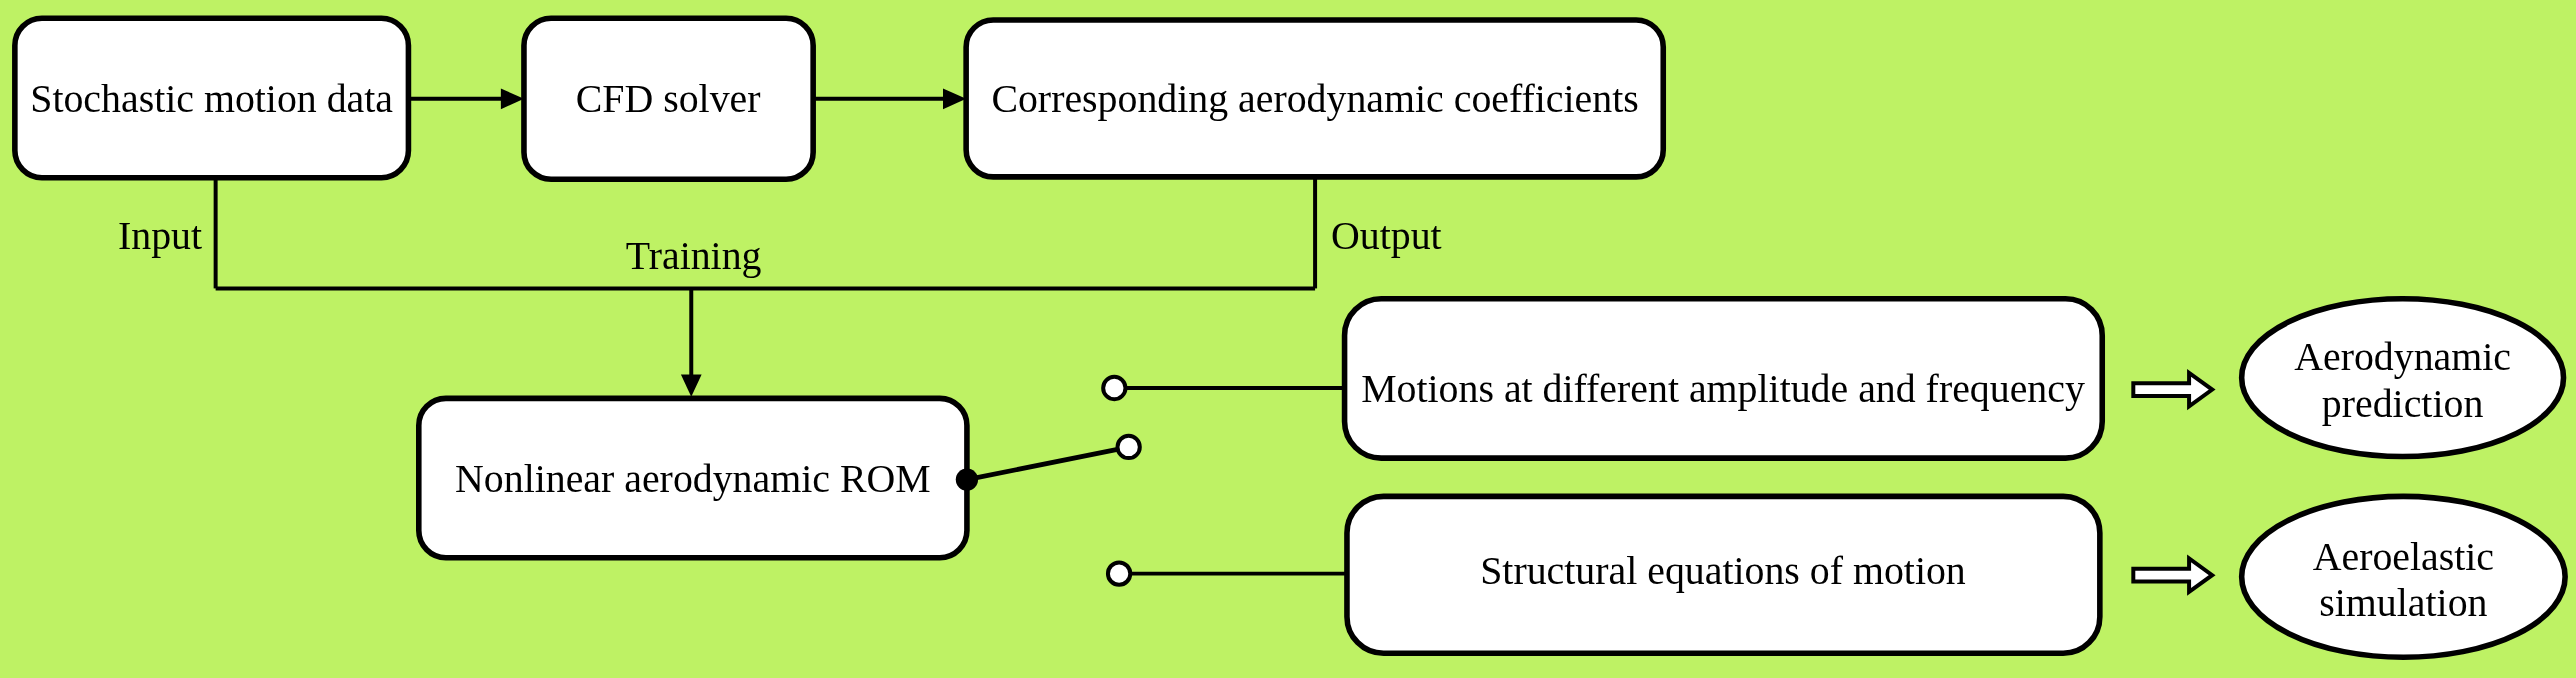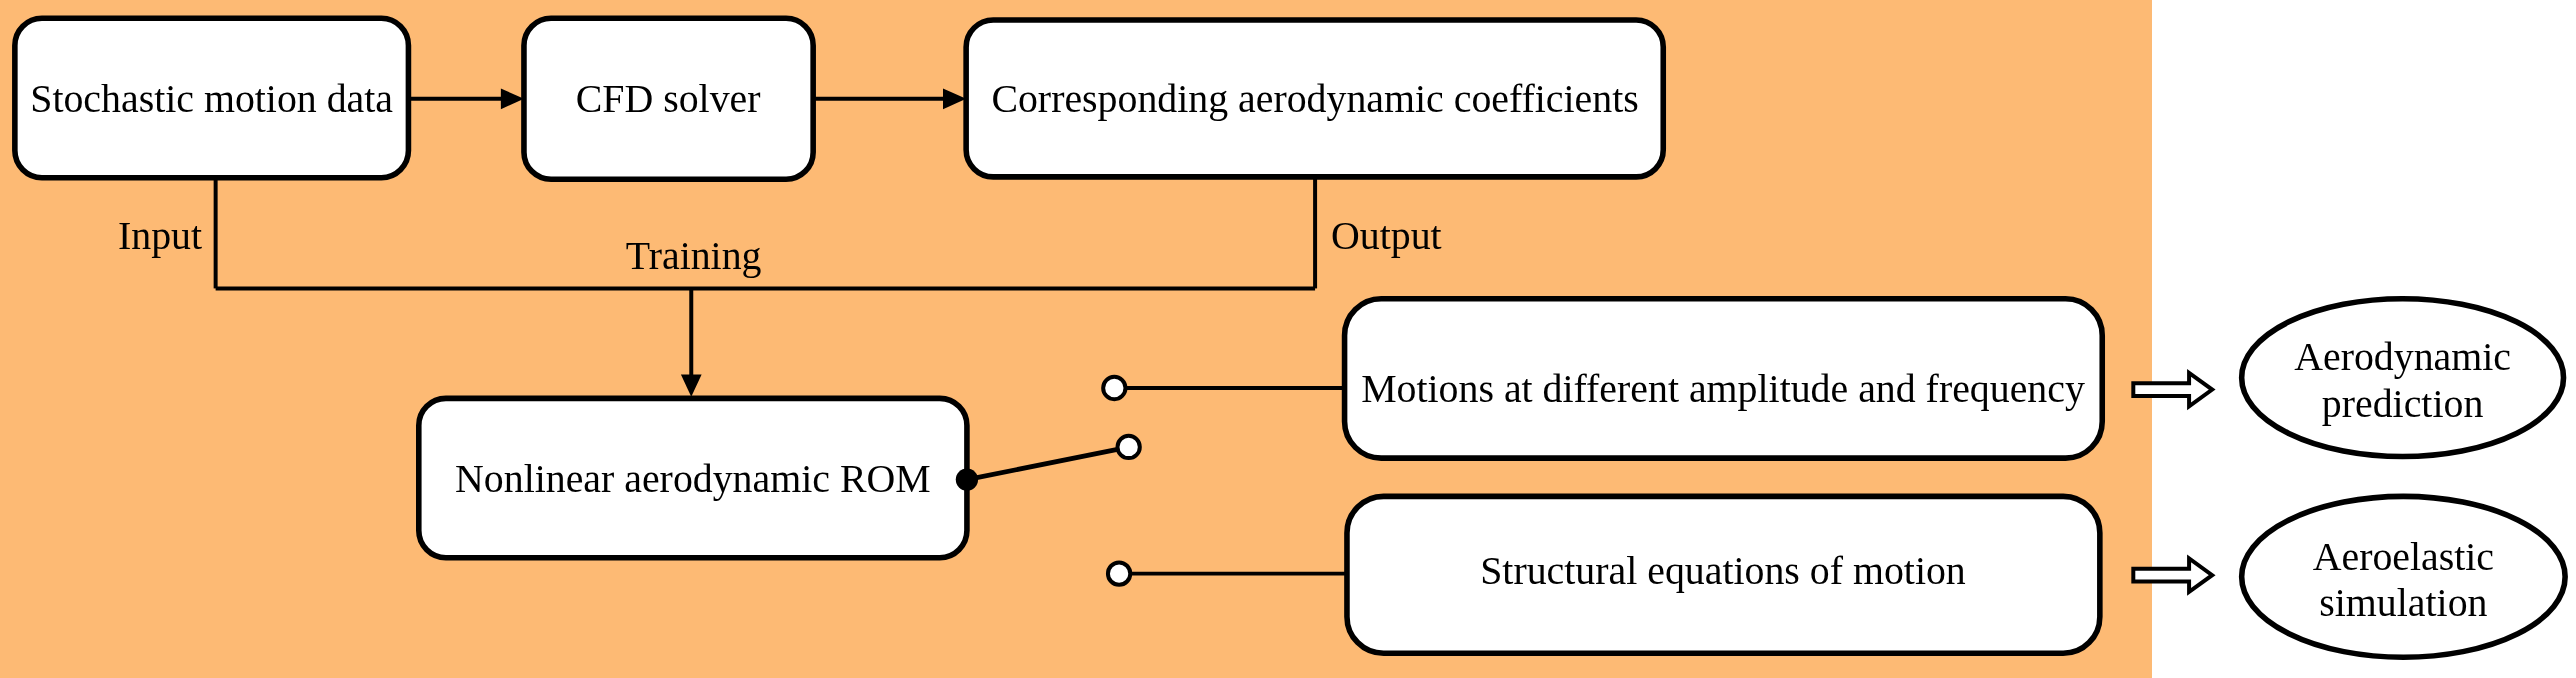--- a/index.html
+++ b/index.html
@@ -1,23 +1,23 @@
 <!DOCTYPE html>
 <html style="font-size:12.8px"><head>
 <meta charset="utf-8">
 <style>
   html, body {
     margin: 0;
     padding: 0;
     background: #ffffff;
   }
   .stage {
-    width: 2152px;
+    width: 2576px;
     height: 678px;
-    background: #fdba74;
+    background: #bef264;
     position: relative;
   }
   svg {
     display: block;
     font-family: "Liberation Serif", "DejaVu Serif", serif;
   }
   .node-rect {
     fill: #ffffff;
     stroke: #000000;
     stroke-width: 7;

